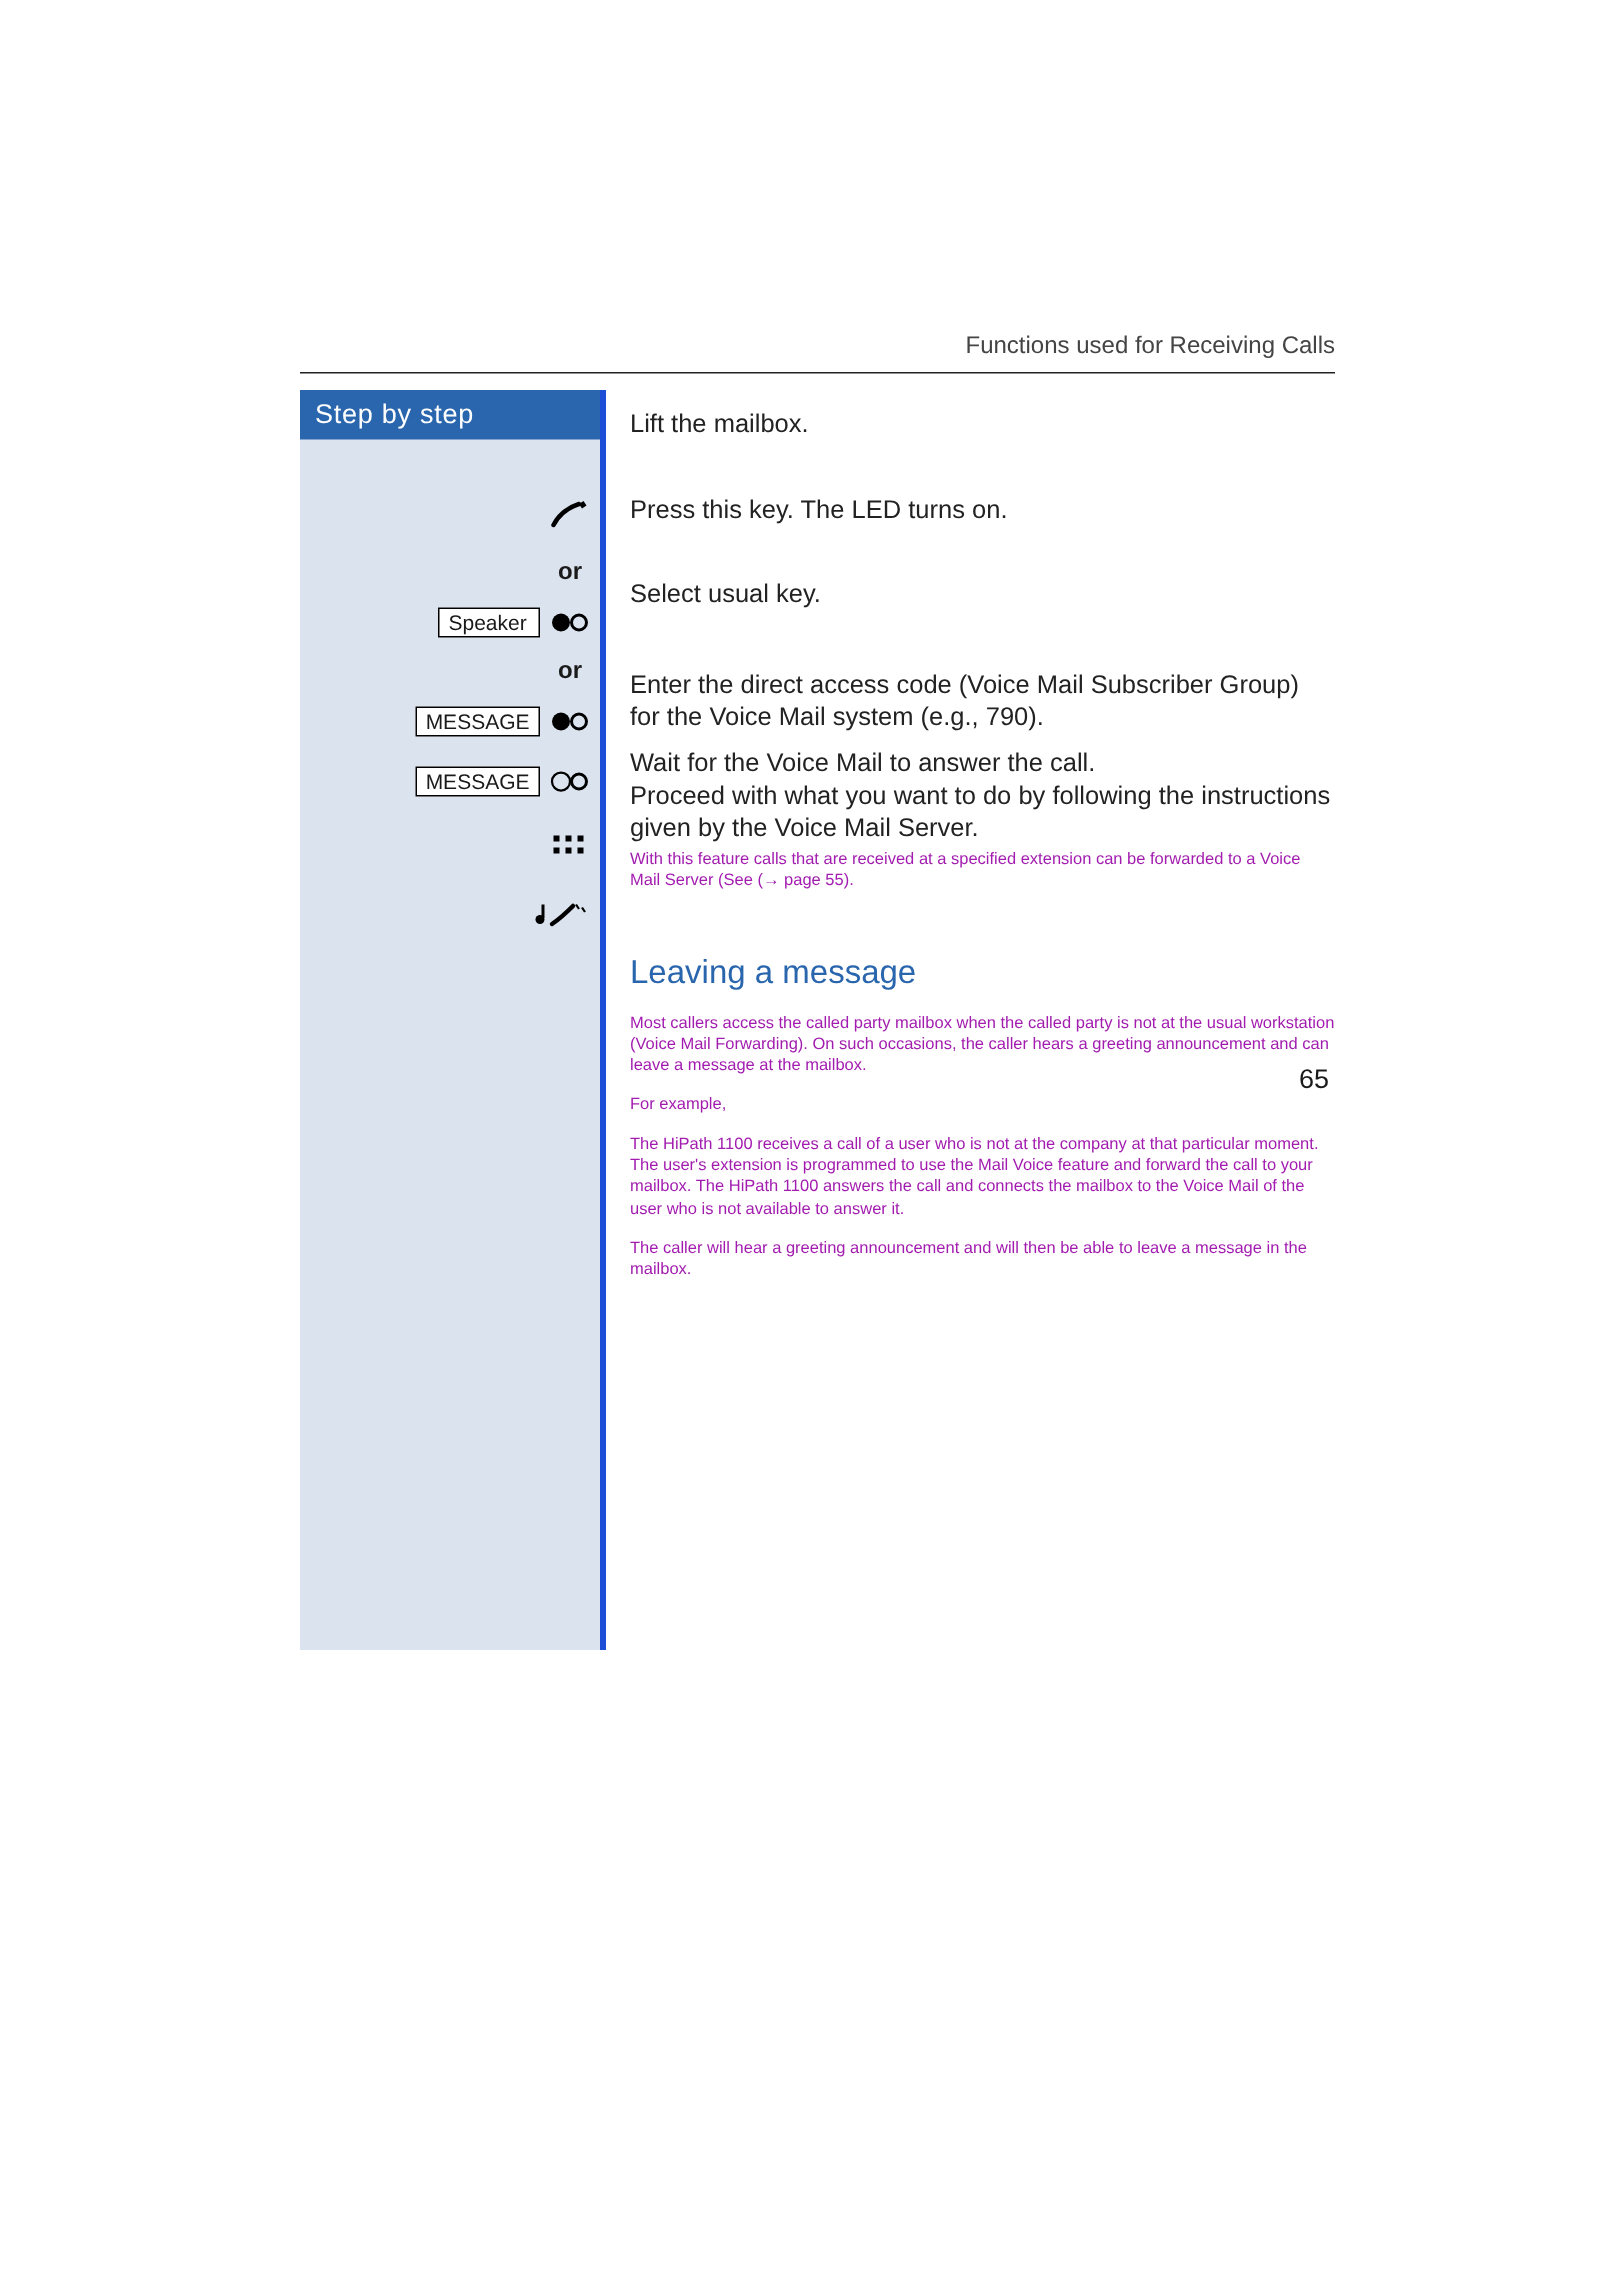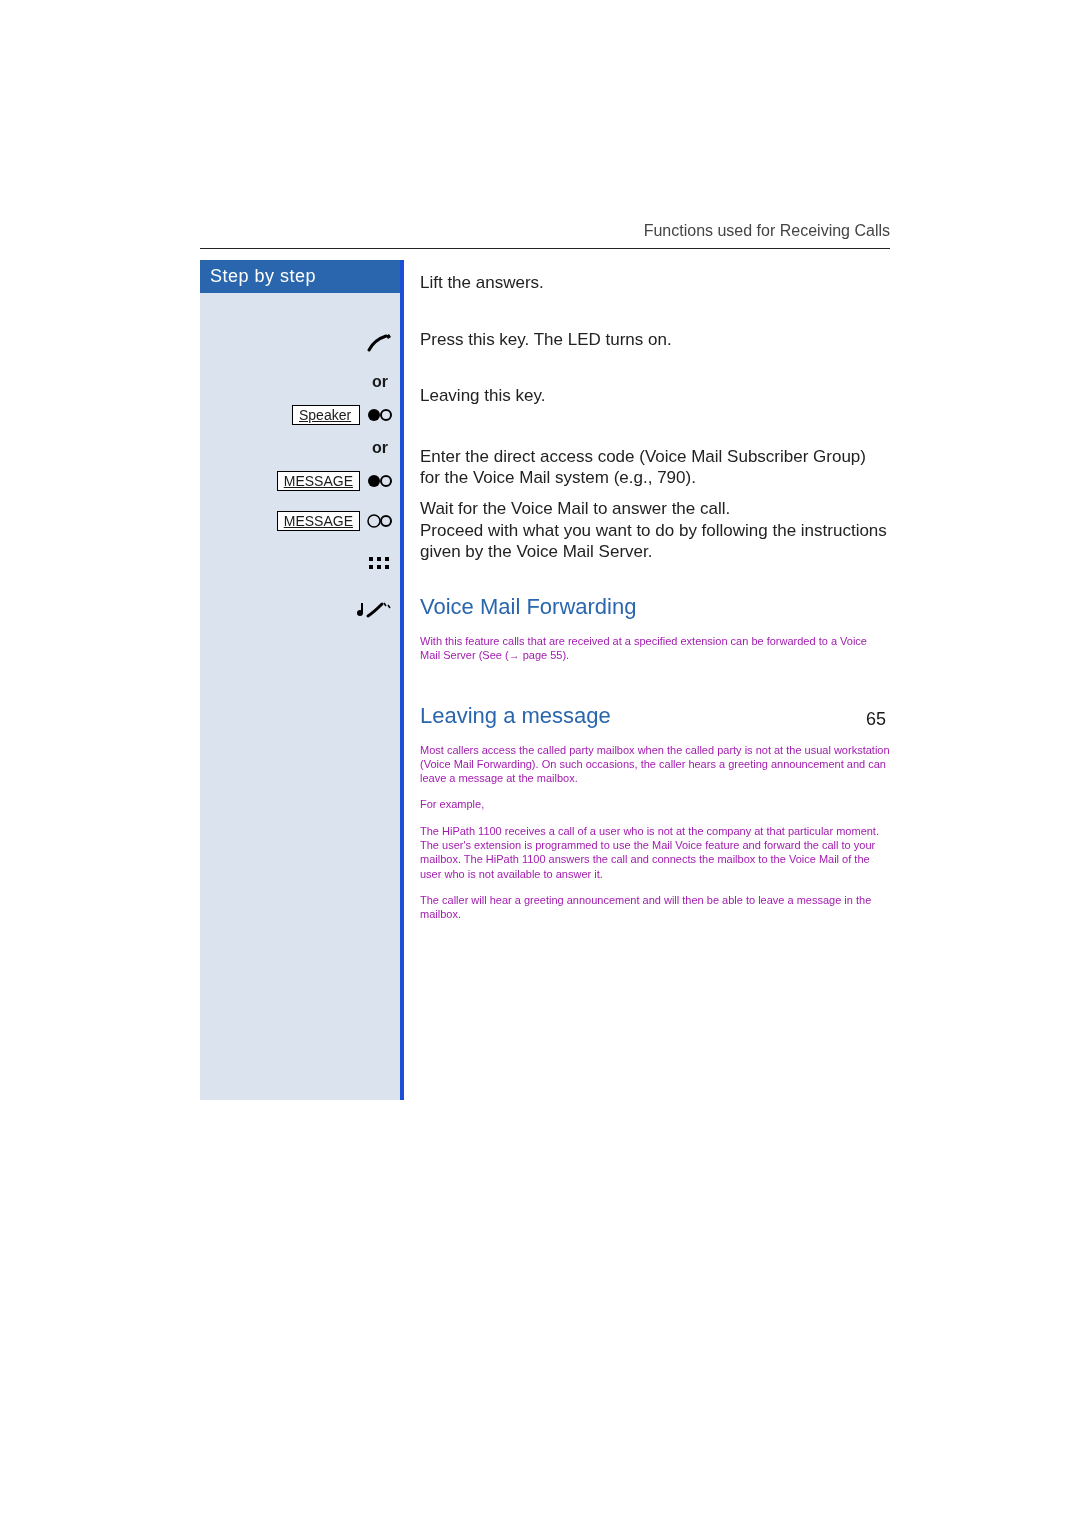--- a/index.html
+++ b/index.html
@@ -53,21 +53,20 @@
     flex-direction: column;
     margin-top: 24px;
   }
   .step-row {
     display: flex;
     align-items: center;
     justify-content: flex-end;
     padding: 6px 8px;
     min-height: 28px;
     gap: 6px;
-    text-decoration: underline;
   }
   .keybox {
     border: 1px solid #000;
     background: #fff;
     padding: 1px 6px;
     font-size: 14px;
     min-width: 54px;
     text-align: left;
   }
   .led {
@@ -197,32 +196,31 @@
               <path d="M28 3 l2 3 M32 5 l2 3" stroke="#000" stroke-width="1.5"></path>
             </svg>
           </span>
         </div>
 
       </div>
     </div>
 
     <div class="content">
       <div style="height:12px;"></div>
-      <div class="instr">Lift the answers.</div>
+      <div class="instr">Lift the mailbox.</div>
       <div style="height:32px;"></div>
       <div class="instr">Press this key. The LED turns on.</div>
       <div style="height:30px;"></div>
-      <div class="instr">Leaving this key.</div>
+      <div class="instr">Select usual key.</div>
       <div style="height:36px;"></div>
       <div class="instr">Enter the direct access code (Voice Mail Subscriber Group) for the Voice Mail system (e.g., 790).</div>
       <div style="height:6px;"></div>
       <div class="instr" style="white-space:pre-line;">Wait for the Voice Mail to answer the call.
 Proceed with what you want to do by following the instructions given by the Voice Mail Server.</div>
 
-      <div class="section-h">Voice Mail Forwarding</div>
       <div class="para">With this feature calls that are received at a specified extension can be forwarded to a Voice Mail Server (See (→ page 55).</div>
 
       <div class="section-h">Leaving a message</div>
       <div class="para">Most callers access the called party mailbox when the called party is not at the usual workstation (Voice Mail Forwarding). On such occasions, the caller hears a greeting announcement and can leave a message at the mailbox.</div>
       <div class="para">For example,</div>
       <div class="para">The HiPath 1100 receives a call of a user who is not at the company at that particular moment. The user's extension is programmed to use the Mail Voice feature and forward the call to your mailbox. The HiPath 1100 answers the call and connects the mailbox to the Voice Mail of the user who is not available to answer it.</div>
       <div class="para">The caller will hear a greeting announcement and will then be able to leave a message in the mailbox.</div>
     </div>
 
   </div>

